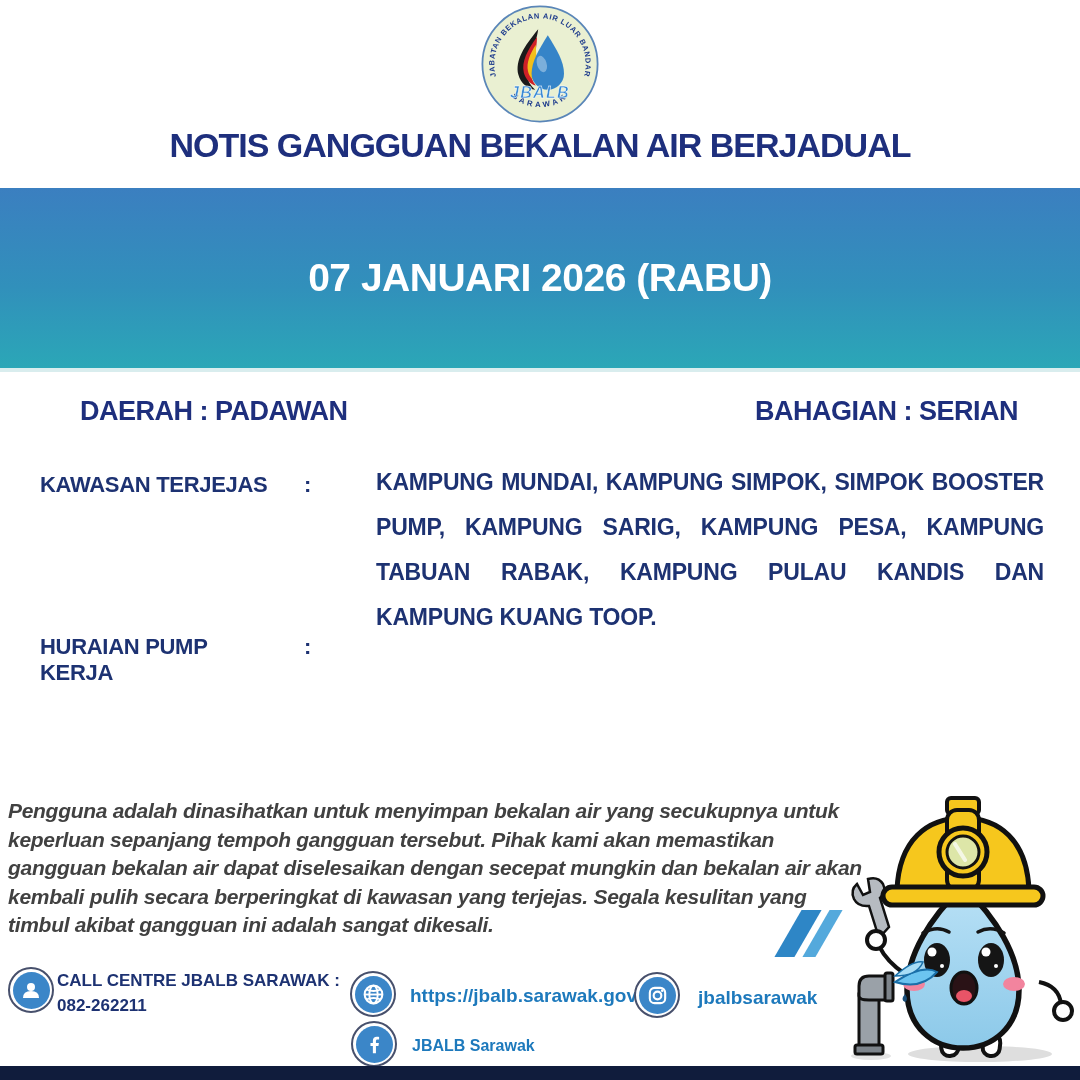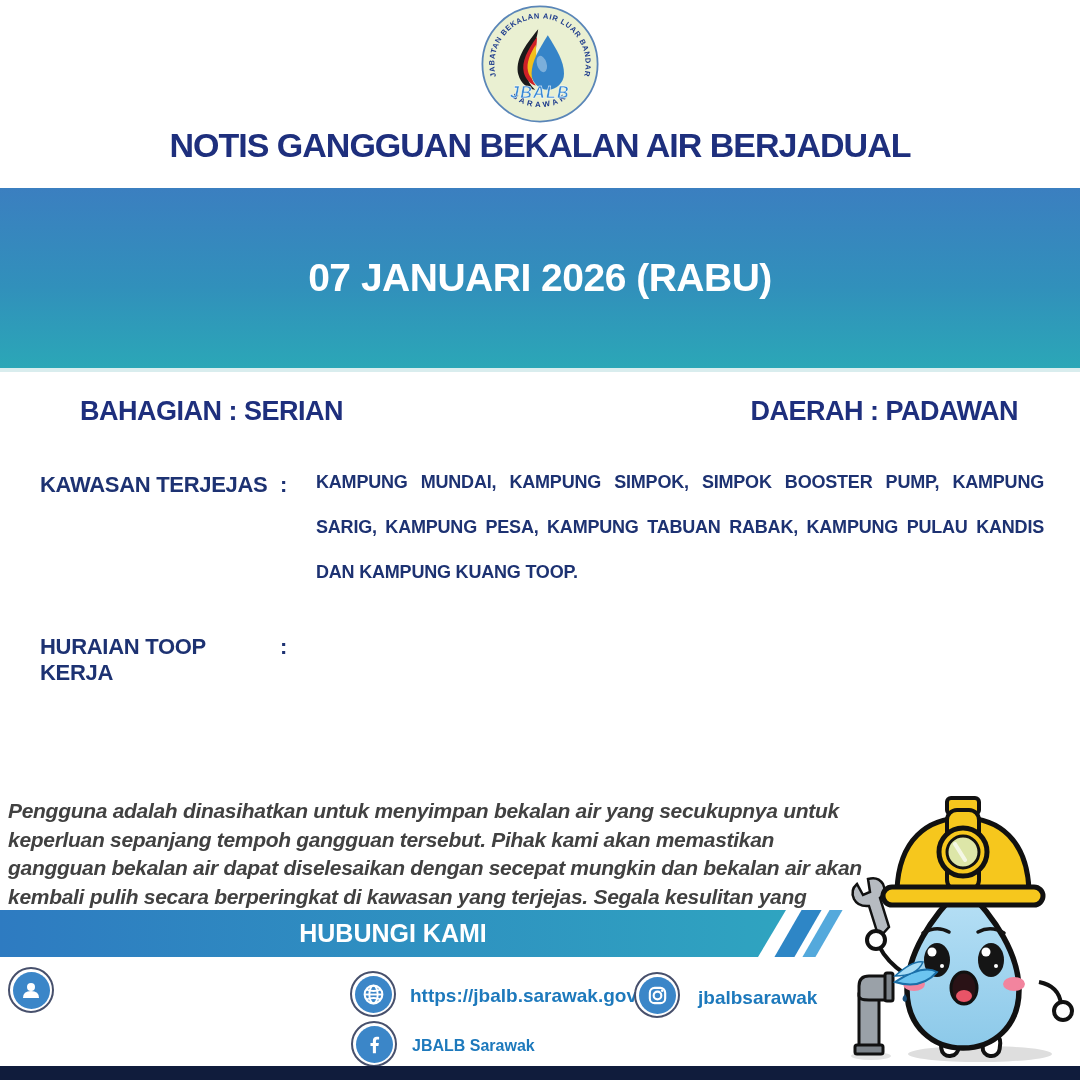--- a/index.html
+++ b/index.html
@@ -23,29 +23,29 @@
   .banner .line{color:#fff;font-weight:bold;font-size:39px;letter-spacing:-0.5px;white-space:nowrap;}
   
   .region-row{
     position:absolute;top:396px;left:0;width:1080px;box-sizing:border-box;
     padding:0 62px 0 80px;display:flex;justify-content:space-between;
   }
   .region-row span{font-size:27px;font-weight:bold;color:#1e2f7d;letter-spacing:-0.5px;}
   
   .detail{
     position:absolute;left:40px;width:1004px;
-    display:grid;grid-template-columns:240px 36px 1fr;column-gap:0;
+    display:grid;grid-template-columns:240px 36px 1fr;column-gap:0;gap:24px;
   }
   .detail.kawasan{top:470px;}
   .detail.huraian{top:632px;}
   .detail .label{font-size:22px;font-weight:bold;letter-spacing:-0.3px;padding-top:2px;}
   .detail .colon{font-size:22px;font-weight:bold;text-align:left;padding-top:2px;}
   .detail .body{
-    font-size:18px;font-weight:bold;letter-spacing:-0.2px;
-    line-height:45px;text-align:justify;margin-top:-10px;
+    font-size:23px;font-weight:bold;letter-spacing:-0.2px;
+    line-height:45px;text-align:justify;margin-top:-10px;margin-left:12px;
   }
   
   .advisory{
     position:absolute;top:797px;left:8px;width:864px;
     font-style:italic;font-weight:bold;color:#414141;
     font-size:21px;line-height:28.5px;letter-spacing:-0.3px;
   }
   
   .contact-bar{
     position:absolute;top:910px;left:0;width:786px;height:47px;
@@ -105,50 +105,51 @@
     </svg>
   </div>
 
   <div class="main-title">NOTIS GANGGUAN BEKALAN AIR BERJADUAL</div>
 
   <div class="banner">
     <span class="line">07 JANUARI 2026 (RABU)</span>
   </div>
 
   <div class="region-row">
+    <span>DAERAH : PADAWAN</span>
     <span>BAHAGIAN : SERIAN</span>
-    <span>DAERAH : PADAWAN</span>
   </div>
 
   <div class="detail kawasan">
     <div class="label">KAWASAN TERJEJAS</div>
     <div class="colon">:</div>
     <div class="body">KAMPUNG MUNDAI, KAMPUNG SIMPOK, SIMPOK BOOSTER PUMP, KAMPUNG SARIG, KAMPUNG PESA, KAMPUNG TABUAN RABAK, KAMPUNG PULAU KANDIS DAN KAMPUNG KUANG TOOP.</div>
   </div>
 
   <div class="detail huraian">
-    <div class="label">HURAIAN TOOP KERJA</div>
+    <div class="label">HURAIAN PUMP KERJA</div>
     <div class="colon">:</div>
   </div>
 
   <div class="advisory">Pengguna adalah dinasihatkan untuk menyimpan bekalan air yang secukupnya untuk keperluan sepanjang tempoh gangguan tersebut. Pihak kami akan memastikan gangguan bekalan air dapat diselesaikan dengan secepat mungkin dan bekalan air akan kembali pulih secara berperingkat di kawasan yang terjejas. Segala kesulitan yang timbul akibat gangguan ini adalah sangat dikesali.</div>
 
-  <div class="contact-bar">
-    <span>HUBUNGI KAMI</span>
-  </div>
   <div class="stripe s1"></div>
   <div class="stripe s2"></div>
 
   <div class="badge" style="top:967px;left:8px;">
     <div class="inner">
       <svg viewBox="0 0 24 24" width="24" height="24">
         <circle cx="12" cy="9" r="4" fill="#ffffff"></circle>
         <path d="M4,20 q0,-7 8,-7 q8,0 8,7 z" fill="#ffffff"></path>
       </svg>
     </div>
+  </div>
+  <div class="contact-text call-label">
+    <div>CALL CENTRE JBALB SARAWAK :</div>
+    <div>082-262211</div>
   </div>
 
   <div class="badge" style="top:971px;left:350px;">
     <div class="inner">
       <svg viewBox="0 0 24 24" width="25" height="25">
         <circle cx="12" cy="12" r="8.5" fill="none" stroke="#ffffff" stroke-width="2"></circle>
         <ellipse cx="12" cy="12" rx="4" ry="8.5" fill="none" stroke="#ffffff" stroke-width="1.8"></ellipse>
         <line x1="3.5" y1="12" x2="20.5" y2="12" stroke="#ffffff" stroke-width="1.8"></line>
         <path d="M5,7.2 q7,3 14,0 M5,16.8 q7,-3 14,0" fill="none" stroke="#ffffff" stroke-width="1.8"></path>
       </svg>

